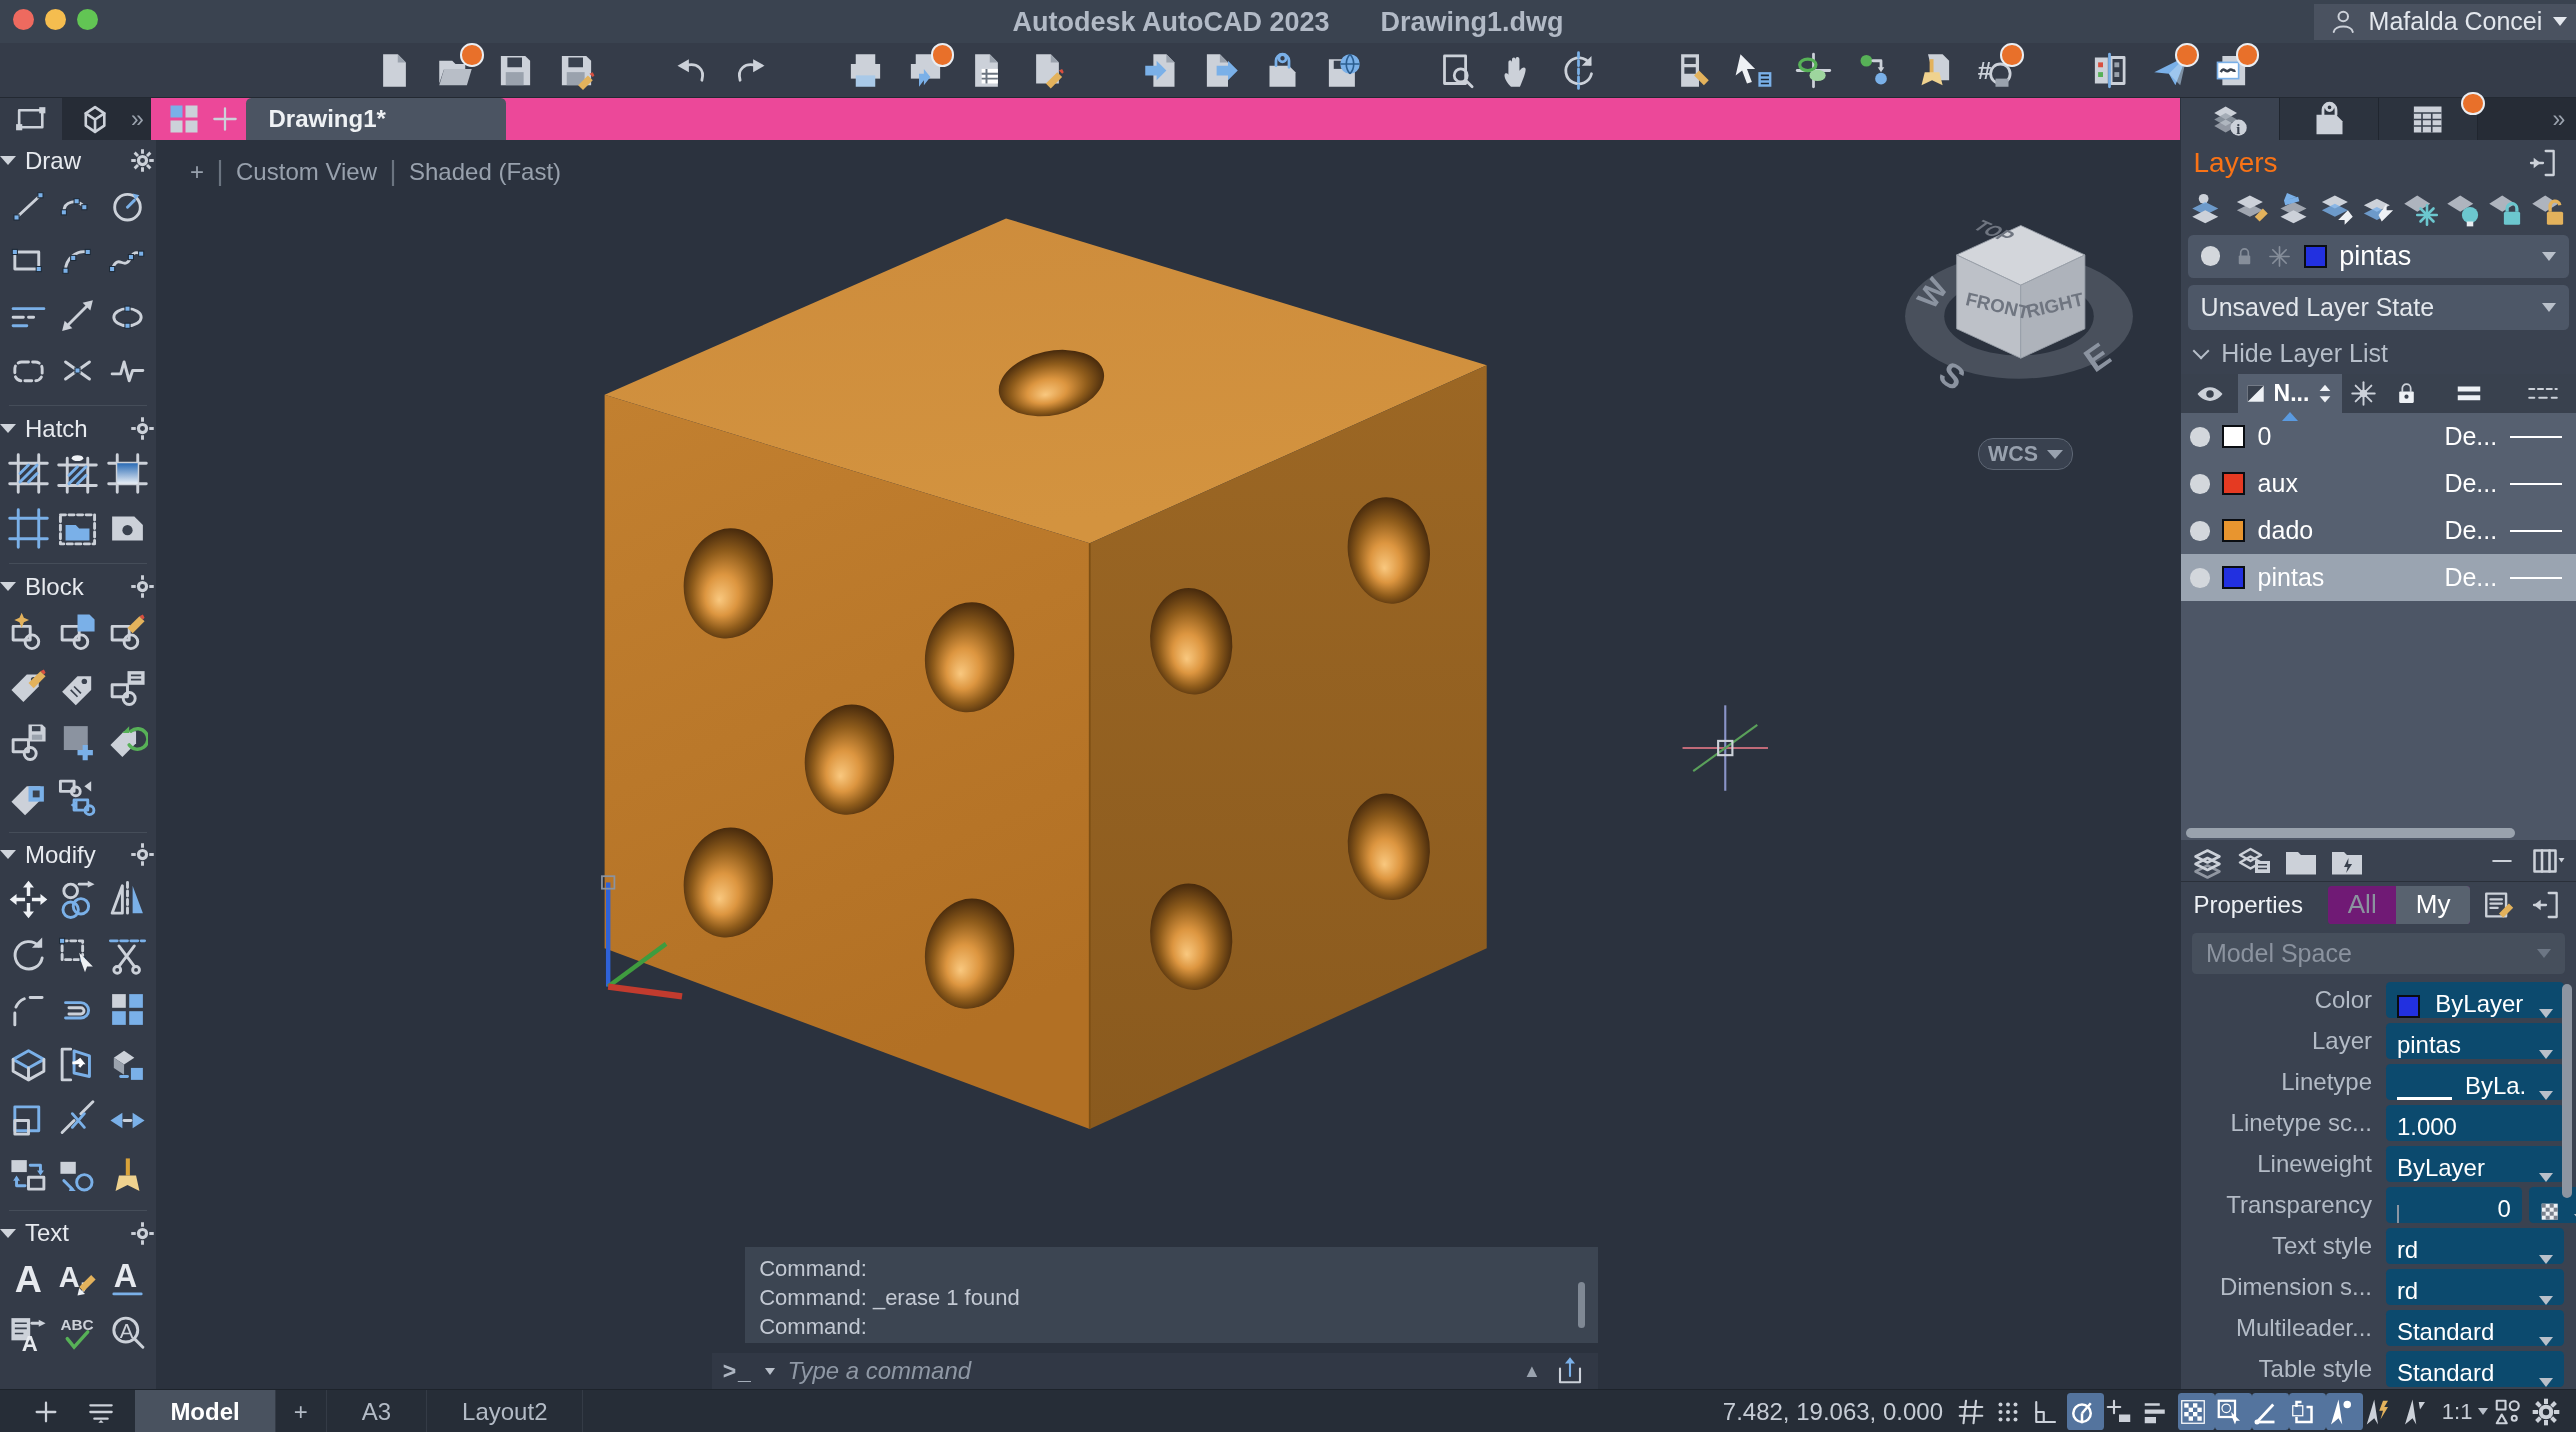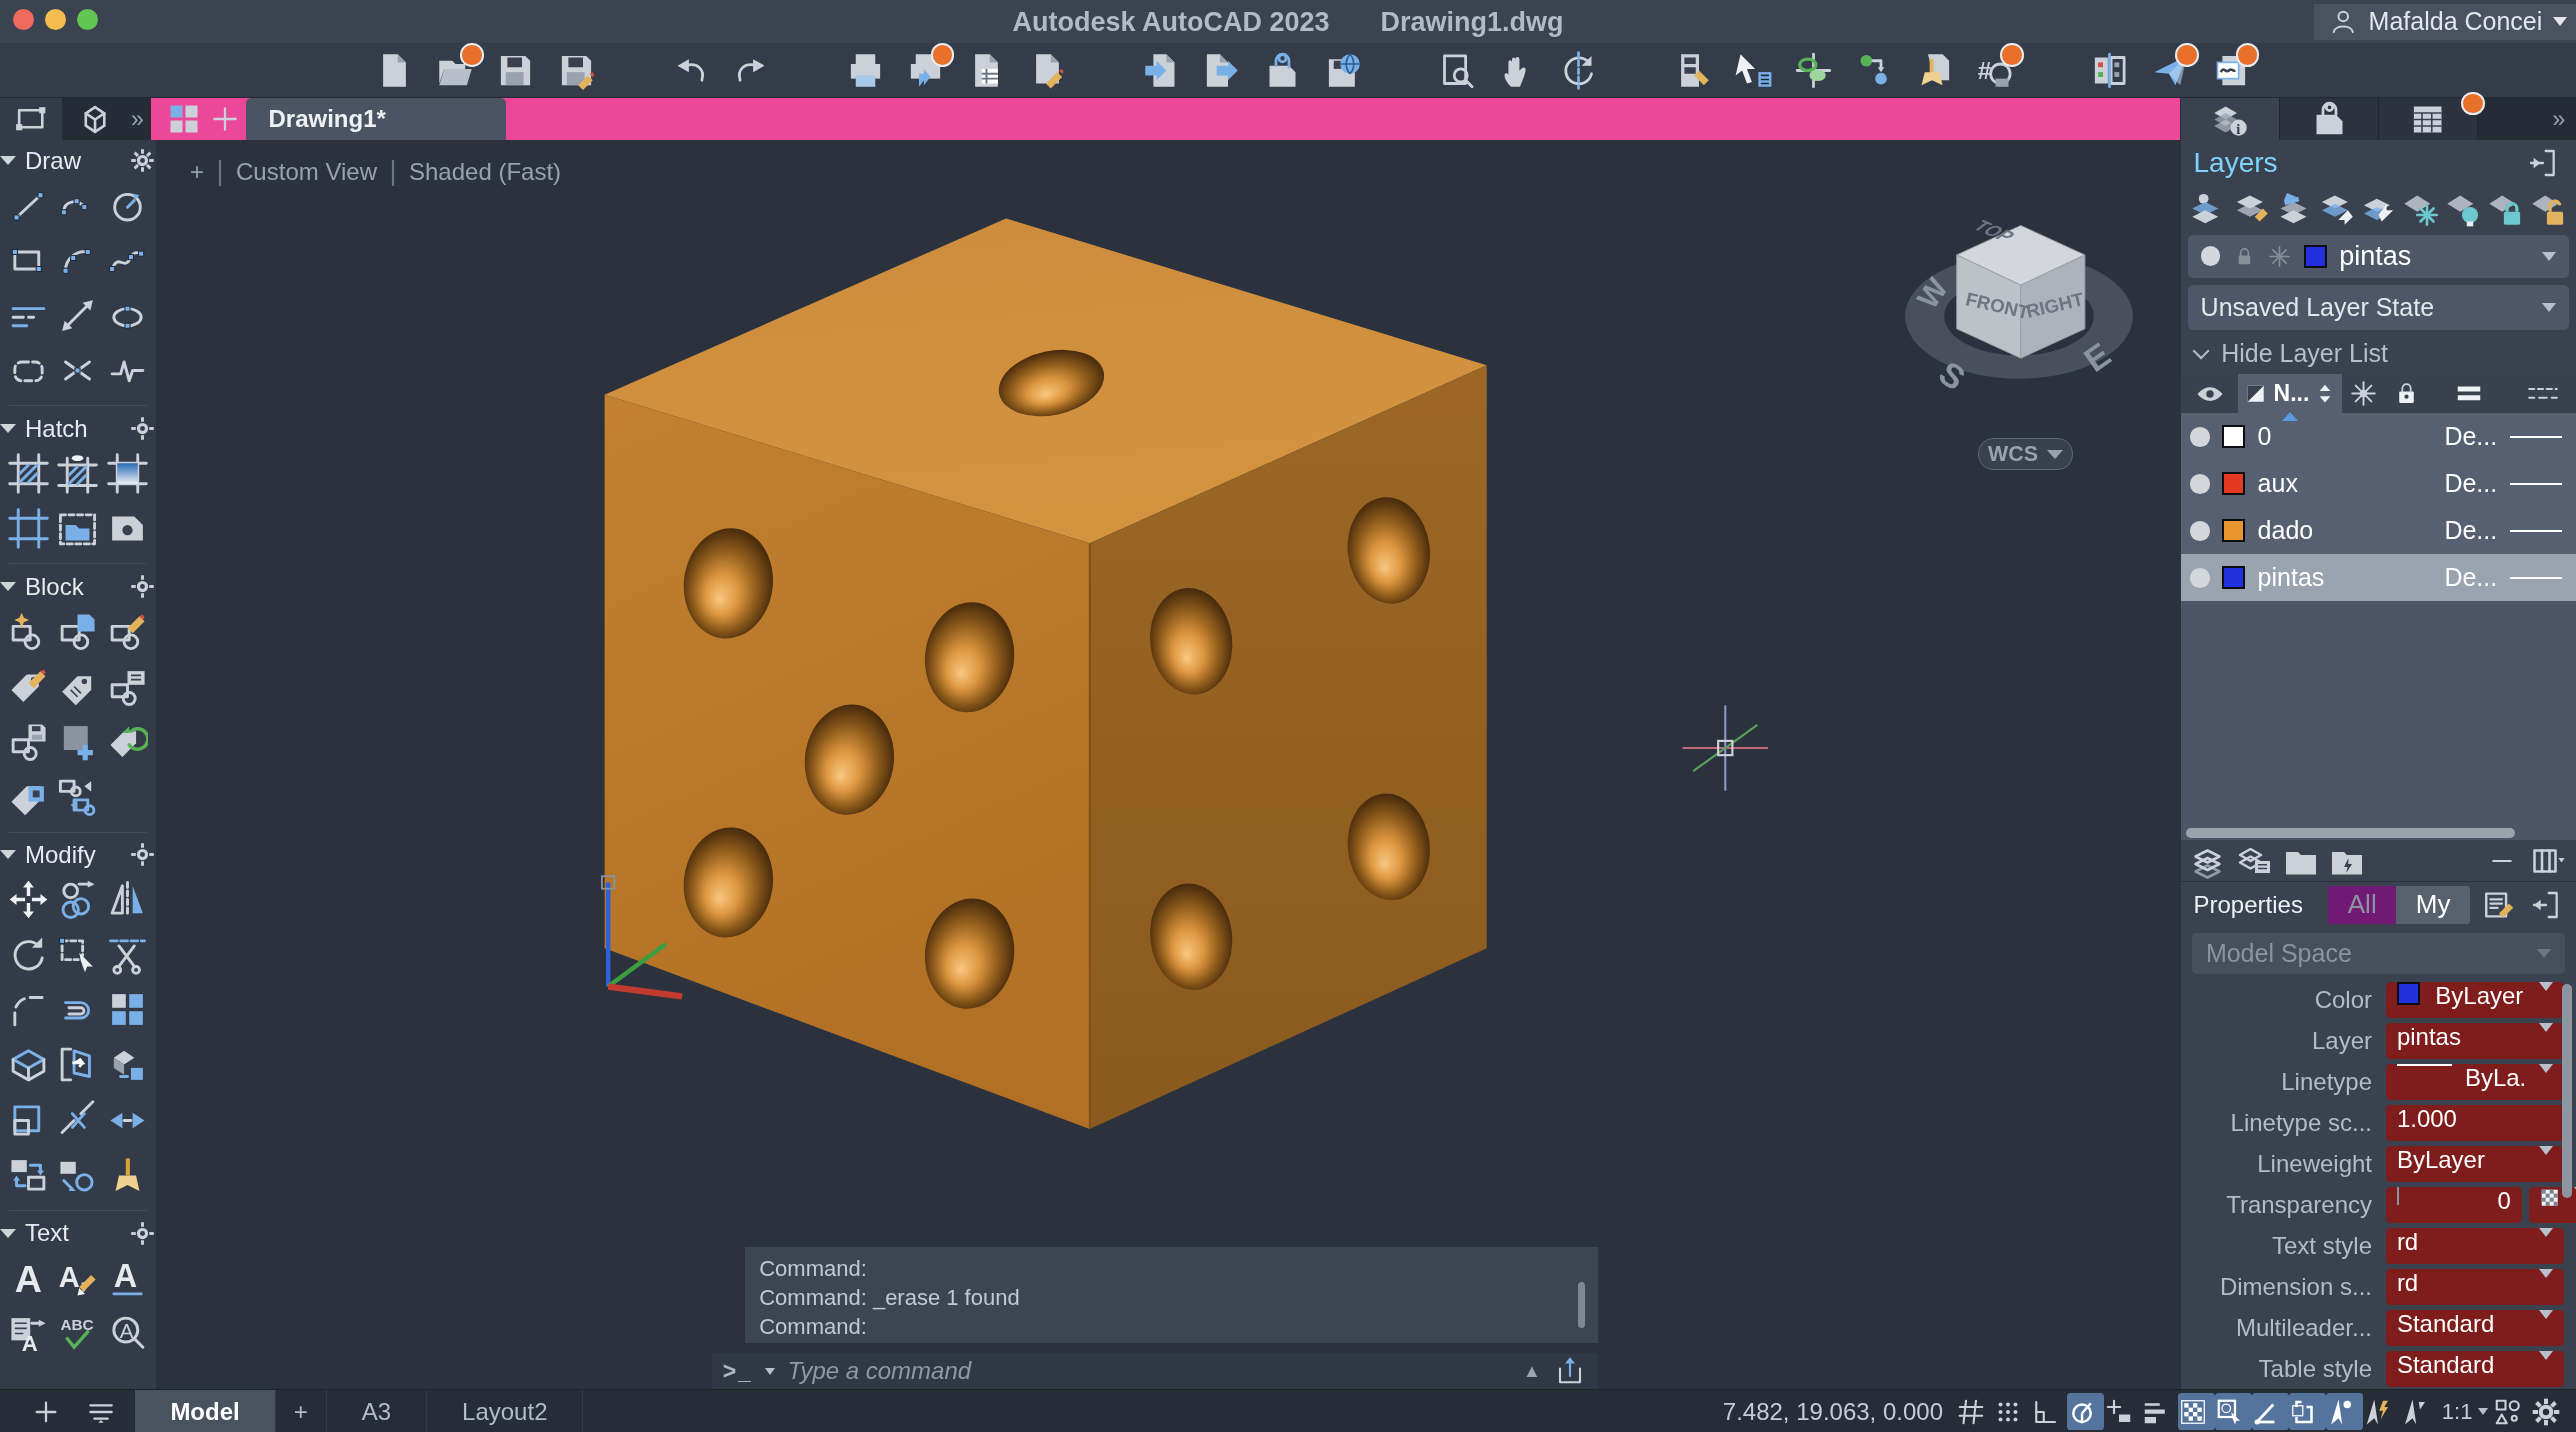--- a/index.html
+++ b/index.html
@@ -46,21 +46,21 @@
 #cmd-scroll{left:1422px;top:1142px;width:7.1px;height:46px;background:#7f8894;border-radius:3.6px}
 #cmd-input{left:556px;top:1213px;width:886px;height:36px;background:rgba(49,57,70,.95);display:flex;align-items:center;gap:12.5px;padding:0 10.7px;box-sizing:border-box}
 #cmd-prompt{color:#aeb6c2;font-size:23px;font-weight:bold;letter-spacing:1.8px}
 #cmd-ph{flex:1;font-size:24px;font-style:italic;color:#8f98a5}
 
 #rightpanel{left:2181px;top:98px;width:395px;height:1291px;background:#3a4250;display:flex;flex-direction:column;box-sizing:border-box}
 #rp-tabs{height:42px;background:#262c36;display:flex;align-items:stretch;flex:0 0 auto}
 .rp-tab{width:98px;display:flex;align-items:center;justify-content:center;background:#2c333e;border-right:1.8px solid #20262f;position:relative}
 .rp-tab.active{background:#3a4250}
 #rp-title{height:46px;display:flex;align-items:center;padding:0 12.5px;flex:0 0 auto}
-#rp-title .t{flex:1;font-size:28px;color:#7dd3fc}
+#rp-title .t{flex:1;font-size:28px;color:#f97316}
 #layer-tools{height:45px;display:flex;align-items:center;justify-content:space-between;padding:0 7.1px;flex:0 0 auto}
 .pill{background:#4d5767;border-radius:5.3px;margin:3.6px 7.1px;display:flex;align-items:center;flex:0 0 auto}
 #cur-layer{height:43px;gap:12.5px;padding:0 12.5px}
 #layer-state{height:45px;gap:12.5px;padding:0 12.5px;font-size:25px;color:#e3e7ec}
 #hide-list{height:41px;display:flex;align-items:center;gap:14.2px;padding:0 14.2px;color:#b6bec9;font-size:25px;flex:0 0 auto}
 .chev{display:inline-block;width:9.8px;height:9.8px;border-left:2.7px solid currentColor;border-bottom:2.7px solid currentColor;transform:rotate(-45deg);margin-top:-5.3px}
 .caret{width:0;height:0;border-left:7.1px solid transparent;border-right:7.1px solid transparent;border-top:9px solid #b9c0ca}
 .sw{width:23px;height:23px;border:2.7px solid #0a0d12;box-sizing:border-box;flex:0 0 auto}
 .sw-white{background:#ffffff}.sw-red{background:#e53a22}.sw-orange{background:#e8952f}.sw-blue{background:#2230e0}
 #layer-table{flex:0 0 auto}
@@ -79,21 +79,21 @@
 #search-pill input::placeholder{color:#9aa0ab}
 #prop-hdr{height:45px;display:flex;align-items:center;padding:0 12.5px;gap:10.7px;border-top:1.8px solid #2a303a;flex:0 0 auto}
 #prop-hdr .t{font-size:24px;color:#eef1f5;flex:1}
 .seg{display:flex;background:#701a75;border-radius:3.6px;overflow:hidden;font-size:26px}
 .seg div{padding:3.6px 19.6px}
 .seg .off{color:#8b939f}
 .seg .on{background:#58626f;color:#fff}
 #model-space{height:41px;background:#464f5c;border-radius:4.5px;margin:5.3px 10.7px;display:flex;align-items:center;padding:0 14.2px;color:#8b939f;font-size:25px;flex:0 0 auto}
 .prow{height:41px;display:flex;align-items:center;padding:0 12.5px 0 0;flex:0 0 auto}
 .plabel{width:191px;text-align:right;font-size:24px;color:#b3bbc6;padding-right:14.2px;flex:0 0 auto;white-space:nowrap}
-.pctl{flex:1;height:36px;background:#7f1d1d;border-radius:4.5px;display:flex;align-items:flex-start;gap:13px;padding:0 10.7px;font-size:24px;color:#fff;min-width:0}
+.pctl{flex:1;height:36px;background:#0c4a6e;border-radius:4.5px;display:flex;align-items:flex-end;gap:13px;padding:0 10.7px;font-size:24px;color:#fff;min-width:0}
 .pctl .v{flex:1;white-space:nowrap;overflow:hidden}
 #vscroll{position:absolute;right:3.6px;top:886px;width:10.7px;height:214px;background:#8d95a1;border-radius:5.3px}
 
 #bottombar{left:0;top:1389px;width:2576px;height:44px;background:#262d37;display:flex;align-items:center;border-top:1.8px solid #1d232b;box-sizing:border-box}
 .ltab{height:44px;display:flex;align-items:center;padding:0 35px;font-size:24px;color:#b3bbc6;border-right:1.8px solid #343b46}
 .ltab.active{background:#49525f;color:#fff;font-weight:bold}
 .sic{width:37px;height:37px;display:flex;align-items:center;border-radius:3.6px;flex:0 0 auto}
 .sic.on{background:#54749e}
 #coords{font-size:24px;color:#c6ccd5;margin-right:12.5px;white-space:nowrap}
 .itab{width:62px;height:42px;display:flex;align-items:center;justify-content:center}

